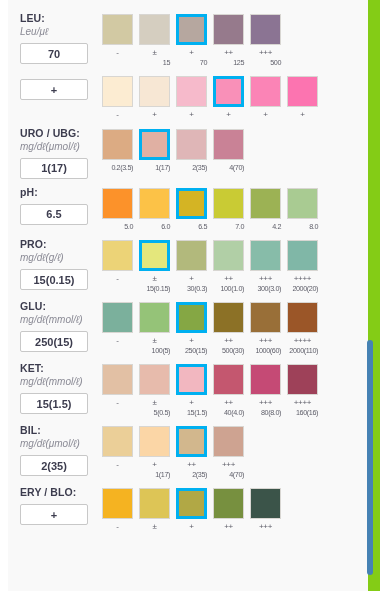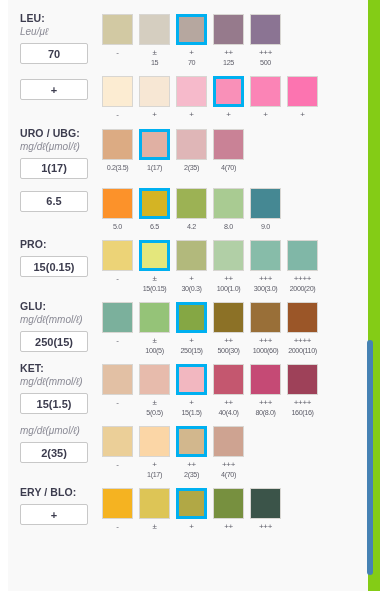--- a/index.html
+++ b/index.html
@@ -99,20 +99,21 @@
     font-size: 8px;
     color: #5d5d68;
     line-height: 9.5px;
     letter-spacing: -0.3px;
   }
   .swatch-num {
     font-size: 7.2px;
     color: #5d5d68;
     line-height: 9.5px;
     letter-spacing: -0.4px;
+    text-align: right;
   }
   .scrollbar-track {
     position: absolute;
     right: 3px;
     top: 0;
     width: 8px;
     height: 591px;
     background: transparent;
   }
   .scrollbar-thumb {
@@ -260,60 +261,68 @@
                 <div class="swatch" style="background: rgb(201, 130, 150);"></div>
                 <div class="swatch-label">
                   <div class="swatch-num">4(70)</div>
                 </div>
               </div>
             </div>
           </div>
         </div>
         <div class="row">
           <div class="left-col">
+            <div class="param-name">pH:</div>
             <div class="value-box">6.5</div>
           </div>
           <div class="swatch-col">
             <div class="swatch-strip">
               <div class="swatch-item">
                 <div class="swatch" style="background: rgb(252, 146, 42);"></div>
                 <div class="swatch-label">
                   <div class="swatch-num">5.0</div>
                 </div>
               </div>
               <div class="swatch-item">
+                <div class="swatch" style="background: rgb(252, 194, 71);"></div>
+                <div class="swatch-label">
+                  <div class="swatch-num">6.0</div>
+                </div>
+              </div>
+              <div class="swatch-item">
                 <div class="swatch selected" style="background: rgb(212, 180, 36);"></div>
                 <div class="swatch-label">
                   <div class="swatch-num">6.5</div>
                 </div>
               </div>
               <div class="swatch-item">
+                <div class="swatch" style="background: rgb(201, 203, 52);"></div>
+                <div class="swatch-label">
+                  <div class="swatch-num">7.0</div>
+                </div>
+              </div>
+              <div class="swatch-item">
                 <div class="swatch" style="background: rgb(156, 178, 84);"></div>
                 <div class="swatch-label">
                   <div class="swatch-num">4.2</div>
                 </div>
               </div>
               <div class="swatch-item">
                 <div class="swatch" style="background: rgb(169, 203, 146);"></div>
                 <div class="swatch-label">
                   <div class="swatch-num">8.0</div>
                 </div>
               </div>
-              <div class="swatch-item">
-                <div class="swatch" style="background: rgb(69, 136, 147);"></div>
-                <div class="swatch-label">
-                  <div class="swatch-num">9.0</div>
-                </div>
-              </div>
             </div>
           </div>
         </div>
         <div class="row">
           <div class="left-col">
             <div class="param-name">PRO:</div>
+            <div class="param-unit">mg/dℓ(g/ℓ)</div>
             <div class="value-box">15(0.15)</div>
           </div>
           <div class="swatch-col">
             <div class="swatch-strip">
               <div class="swatch-item">
                 <div class="swatch" style="background: rgb(236, 211, 119);"></div>
                 <div class="swatch-label">
                   <div class="swatch-sign">-</div>
                 </div>
               </div>
@@ -454,20 +463,21 @@
                 <div class="swatch-label">
                   <div class="swatch-sign">++++</div>
                   <div class="swatch-num">160(16)</div>
                 </div>
               </div>
             </div>
           </div>
         </div>
         <div class="row">
           <div class="left-col">
+            <div class="param-name">BIL:</div>
             <div class="param-unit">mg/dℓ(μmol/ℓ)</div>
             <div class="value-box">2(35)</div>
           </div>
           <div class="swatch-col">
             <div class="swatch-strip">
               <div class="swatch-item">
                 <div class="swatch" style="background: rgb(235, 207, 152);"></div>
                 <div class="swatch-label">
                   <div class="swatch-sign">-</div>
                 </div>

